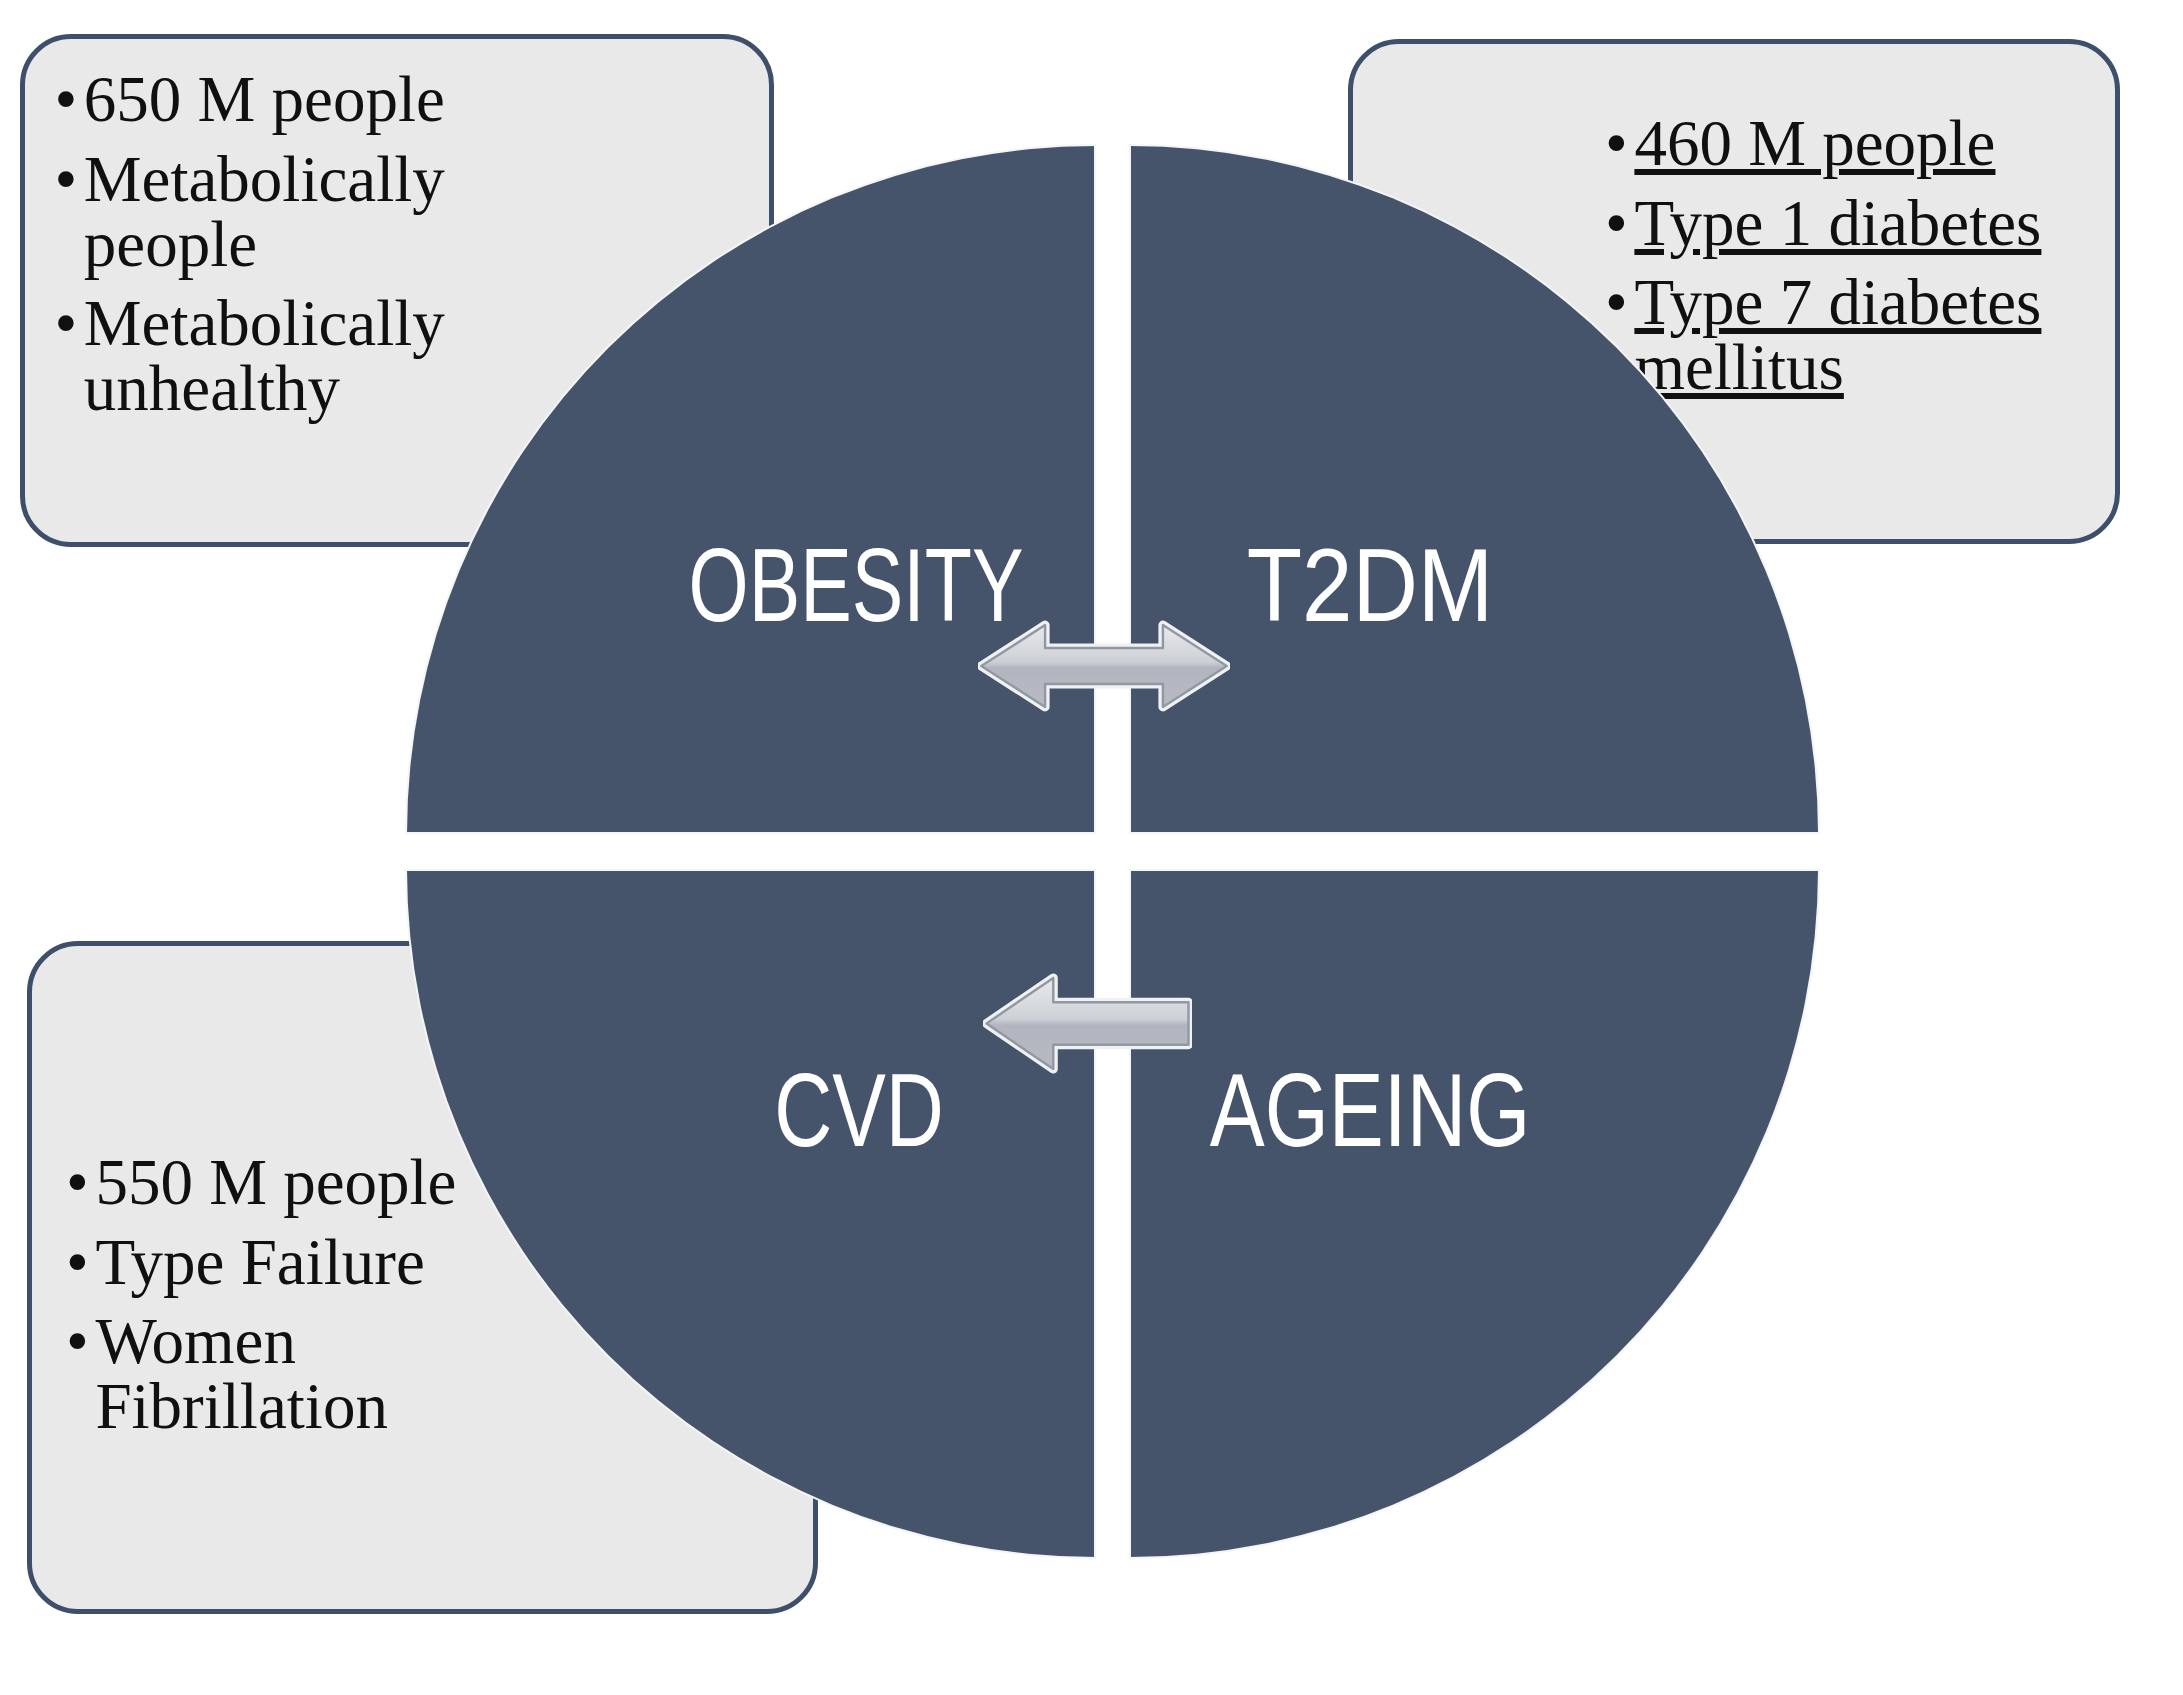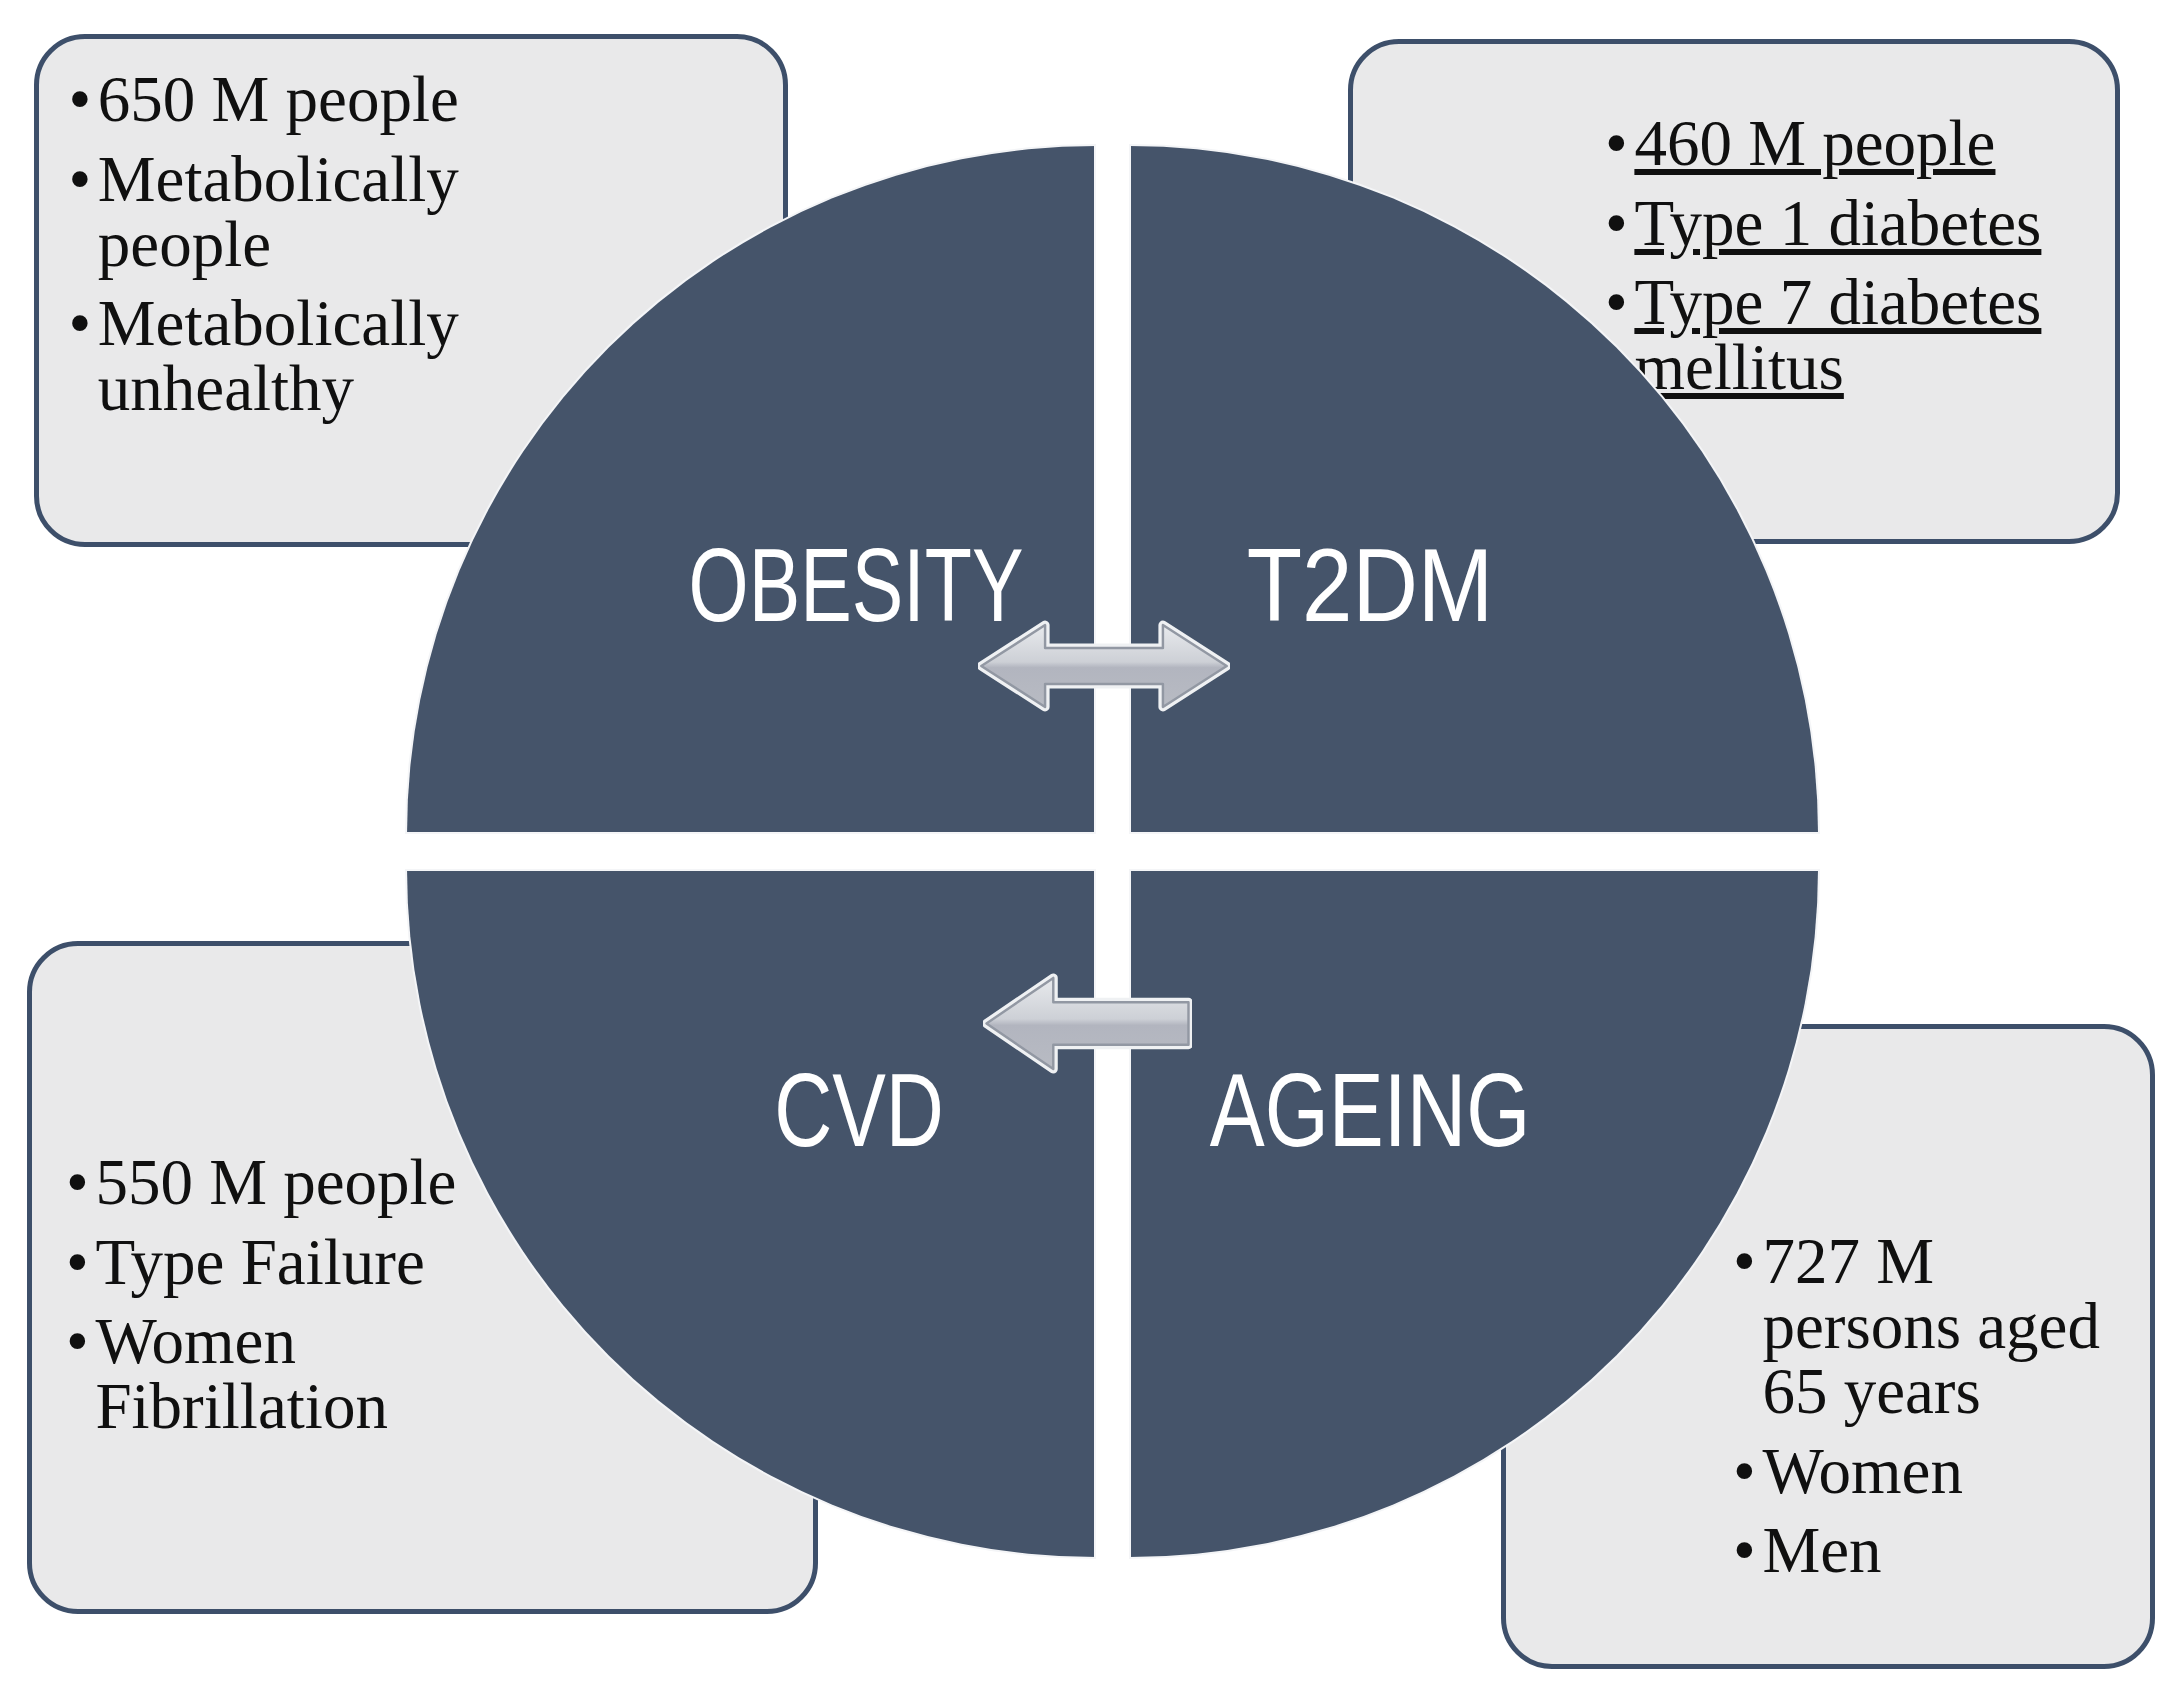--- a/index.html
+++ b/index.html
@@ -8,21 +8,21 @@
     background:#ffffff; overflow:hidden;
     font-family:"Liberation Serif", serif;
   }
 
   
   .callout {
     position:absolute; box-sizing:border-box;
     background:#e9e9ea; border:5.7px solid #3d4f6a; border-radius:51px;
     z-index:10;
   }
-  .callout-tl { left:34px;   top:34px;   width:754px; height:513px; }
+  .callout-tl { left:20px;   top:34px;   width:754px; height:513px; }
   .callout-tr { left:1348px; top:39px;   width:772px; height:505px; }
   .callout-bl { left:27px;   top:941px; width:791px; height:673px;padding-left:15px; }
   .callout-br { left:1501px; top:1024px; width:654px; height:645px; }
 
   .bullets {
     position:absolute; list-style:none; margin:0; padding:0;
     font-size:65px; line-height:1.0; color:#101010;
   }
   .bullets li { padding-left:29.4px; text-indent:-29.4px; margin-top:14.7px; }
   .bullets li:first-child { margin-top:0; }
@@ -83,27 +83,20 @@
   </div>
 
   <div class="callout callout-bl">
     <ul class="bullets">
       <li>550 M people</li>
       <li>Type Failure</li>
       <li>Women Fibrillation</li>
     </ul>
   </div>
 
-  <div class="callout callout-br">
-    <ul class="bullets">
-      <li>727 M persons aged 65 years</li>
-      <li>Women</li>
-      <li>Men</li>
-    </ul>
-  </div>
 
   <div class="quad quad-tl"></div>
   <div class="quad quad-tr"></div>
   <div class="quad quad-bl"></div>
   <div class="quad quad-br"></div>
 
   <div class="quad-label label-obesity">OBESITY</div>
   <div class="quad-label label-t2dm">T2DM</div>
   <div class="quad-label label-cvd">CVD</div>
   <div class="quad-label label-ageing">AGEING</div>

